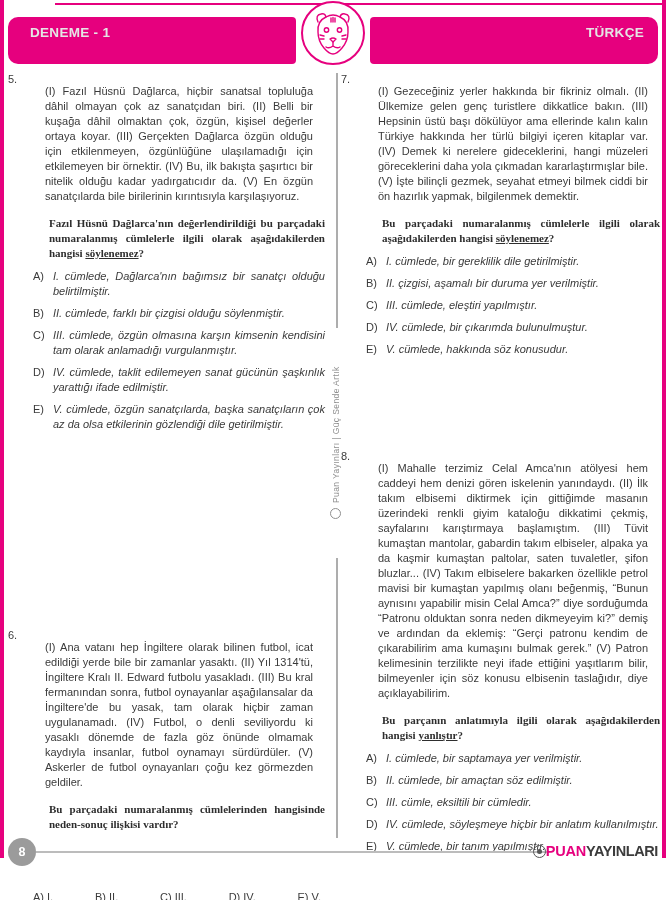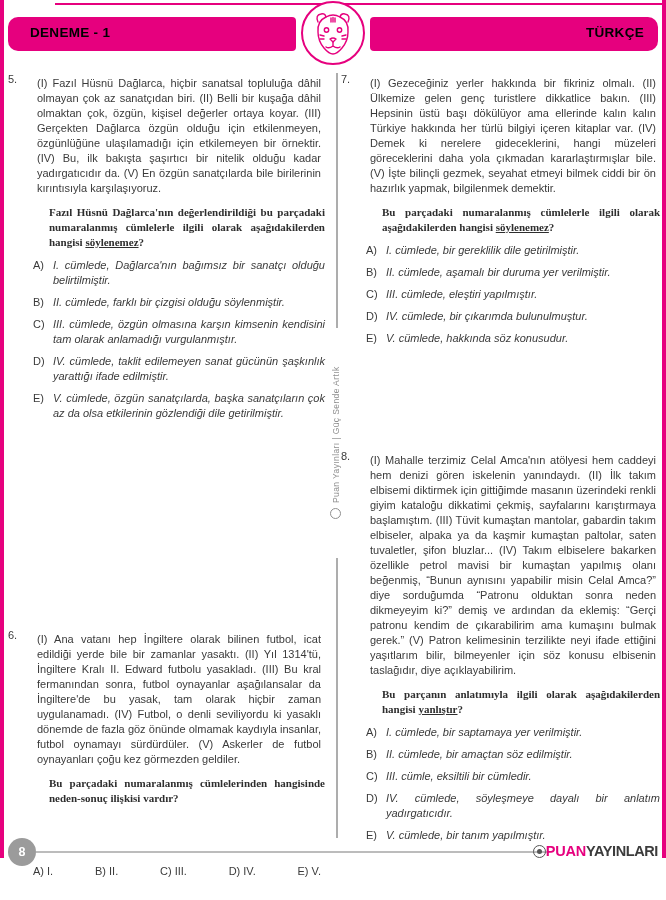--- a/index.html
+++ b/index.html
@@ -8,36 +8,36 @@
     font-family:"Liberation Sans",sans-serif;color:#3a3a3a;
   }
   
   .top-rule{position:absolute;top:3px;left:55px;right:0;height:2px;background:#e6007e;}
   .edge-rule{position:absolute;top:0;width:4px;height:858px;background:#e6007e;}
   .edge-rule.left{left:0;}
   .edge-rule.right{right:0;}
 
   
   .hdr-bar{
-    position:absolute;top:17px;height:34px;background:#e6007e;color:#000000;
+    position:absolute;top:17px;height:47px;background:#e6007e;color:#e5e5e5;
     font-size:13.5px;font-weight:700;line-height:31px;letter-spacing:.3px;
   }
   .hdr-bar.left{left:8px;width:288px;border-radius:10px 4px 4px 10px;padding-left:22px;box-sizing:border-box;}
   .hdr-bar.right{left:370px;width:288px;border-radius:4px 10px 10px 4px;text-align:right;padding-right:14px;box-sizing:border-box;}
   .logo-circle{
     position:absolute;left:301px;top:1px;width:64px;height:64px;border-radius:50%;
     background:#fff;border:2.5px solid #e6007e;box-sizing:border-box;
     display:flex;align-items:center;justify-content:center;
   }
 
   
   .q{position:absolute;display:flex;font-size:11px;line-height:15px;}
   .q-num{width:25px;flex:none;}
   .q-content{flex:1;min-width:0;}
-  .q-body{margin:4px;text-align:justify;}
+  .q-body{margin:12px;text-align:justify;}
   .q-stem{margin:9px 0 0 16px;font-weight:700;color:#2e2e2e;text-align:justify;font-family:Liberation Serif, serif;}
   .q-stem .u{text-decoration:underline;}
   .opts{margin-top:8px;}
   .opt{display:flex;margin-bottom:7px;}
   .opt-letter{width:20px;flex:none;}
   .opt-text{flex:1;text-align:justify;font-style:italic;}
   .opts-row{display:flex;justify-content:space-between;margin-top:10px;padding-right:4px;}
   .opts-row .opt-inline{white-space:nowrap;margin-top:48px;}
 
   
@@ -148,21 +148,21 @@
     <div class="q-content">
       <p class="q-body">(I) Gezeceğiniz yerler hakkında bir fikriniz olmalı. (II) Ülkemize gelen genç turistlere dikkatlice bakın. (III) Hepsinin üstü başı dökülüyor ama ellerinde kalın kalın Türkiye hakkında her türlü bilgiyi içeren kitaplar var. (IV) Demek ki nerelere gideceklerini, hangi müzeleri göreceklerini daha yola çıkmadan kararlaştırmışlar bile. (V) İşte bilinçli gezmek, seyahat etmeyi bilmek ciddi bir ön hazırlık yapmak, bilgilenmek demektir.</p>
       <p class="q-stem"><span>Bu parçadaki numaralanmış cümlelerle ilgili olarak aşağıdakilerden hangisi </span><span class="u">söylenemez</span><span>?</span></p>
       <div class="opts">
         <div class="opt">
             <span class="opt-letter">A)</span>
             <span class="opt-text">I. cümlede, bir gereklilik dile getirilmiştir.</span>
           </div>
         <div class="opt">
             <span class="opt-letter">B)</span>
-            <span class="opt-text">II. cümlede, aşamalı bir duruma yer verilmiştir.</span>
+            <span class="opt-text">II. çizgisi, aşamalı bir duruma yer verilmiştir.</span>
           </div>
         <div class="opt">
             <span class="opt-letter">C)</span>
             <span class="opt-text">III. cümlede, eleştiri yapılmıştır.</span>
           </div>
         <div class="opt">
             <span class="opt-letter">D)</span>
             <span class="opt-text">IV. cümlede, bir çıkarımda bulunulmuştur.</span>
           </div>
         <div class="opt">
@@ -186,21 +186,21 @@
         <div class="opt">
             <span class="opt-letter">B)</span>
             <span class="opt-text">II. cümlede, bir amaçtan söz edilmiştir.</span>
           </div>
         <div class="opt">
             <span class="opt-letter">C)</span>
             <span class="opt-text">III. cümle, eksiltili bir cümledir.</span>
           </div>
         <div class="opt">
             <span class="opt-letter">D)</span>
-            <span class="opt-text">IV. cümlede, söyleşmeye dayalı bir anlatım yadırgatıcıdır.</span>
+            <span class="opt-text">IV. cümlede, söyleşmeye hiçbir bir anlatım kullanılmıştır.</span>
           </div>
         <div class="opt">
             <span class="opt-letter">E)</span>
             <span class="opt-text">V. cümlede, bir tanım yapılmıştır.</span>
           </div>
       </div>
     </div>
   </div>
 
   <div class="vdiv" style="top:73px;height:255px;"></div>

